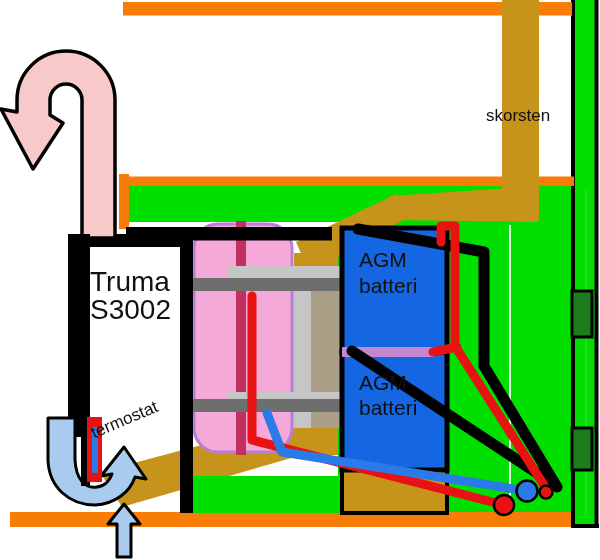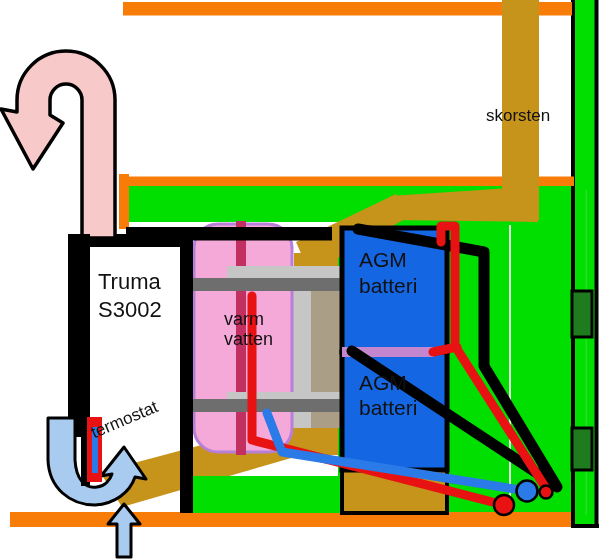--- a/index.html
+++ b/index.html
@@ -1,21 +1,21 @@
 <!DOCTYPE html>
 <html><head>
 <meta charset="utf-8">
 <style>
   html,body{margin:0;padding:0;background:#fff;}
   #stage{position:relative;width:600px;height:560px;overflow:hidden;background:#fff;
          font-family:"Liberation Sans",sans-serif;}
   #shapes{position:absolute;left:0;top:0;}
   .label{position:absolute;color:#111;white-space:nowrap;z-index:10;}
   .lbl-chimney{left:486px;top:106px;font-size:17px;}
-  .lbl-heater{left:98px;top:268px;font-size:22px;line-height:28px;}
+  .lbl-heater{left:90px;top:268px;font-size:28px;line-height:28px;}
   .lbl-tank{left:224px;top:309px;font-size:18px;line-height:20px;}
   .lbl-bat1{left:359px;top:247px;font-size:21px;line-height:26px;}
   .lbl-bat2{left:359px;top:370px;font-size:21px;line-height:25px;}
   .lbl-termostat{left:92px;top:424px;font-size:17px;transform:rotate(-23deg);
                  transform-origin:0 50%;}
 </style>
 </head>
 <body>
 
 <div id="stage">
@@ -99,24 +99,20 @@
   <rect x="572" y="428" width="20" height="42" fill="#1E7C1E" stroke="#000" stroke-width="3"></rect>
 </svg>
 
 <div class="label lbl-chimney">skorsten</div>
 
 <div class="label lbl-heater">
   <div>Truma</div>
   <div>S3002</div>
 </div>
 
-<div class="label lbl-tank">
-  <div>varm</div>
-  <div>vatten</div>
-</div>
 
 <div class="label lbl-bat1">
   <div>AGM</div>
   <div>batteri</div>
 </div>
 
 <div class="label lbl-bat2">
   <div>AGM</div>
   <div>batteri</div>
 </div>

